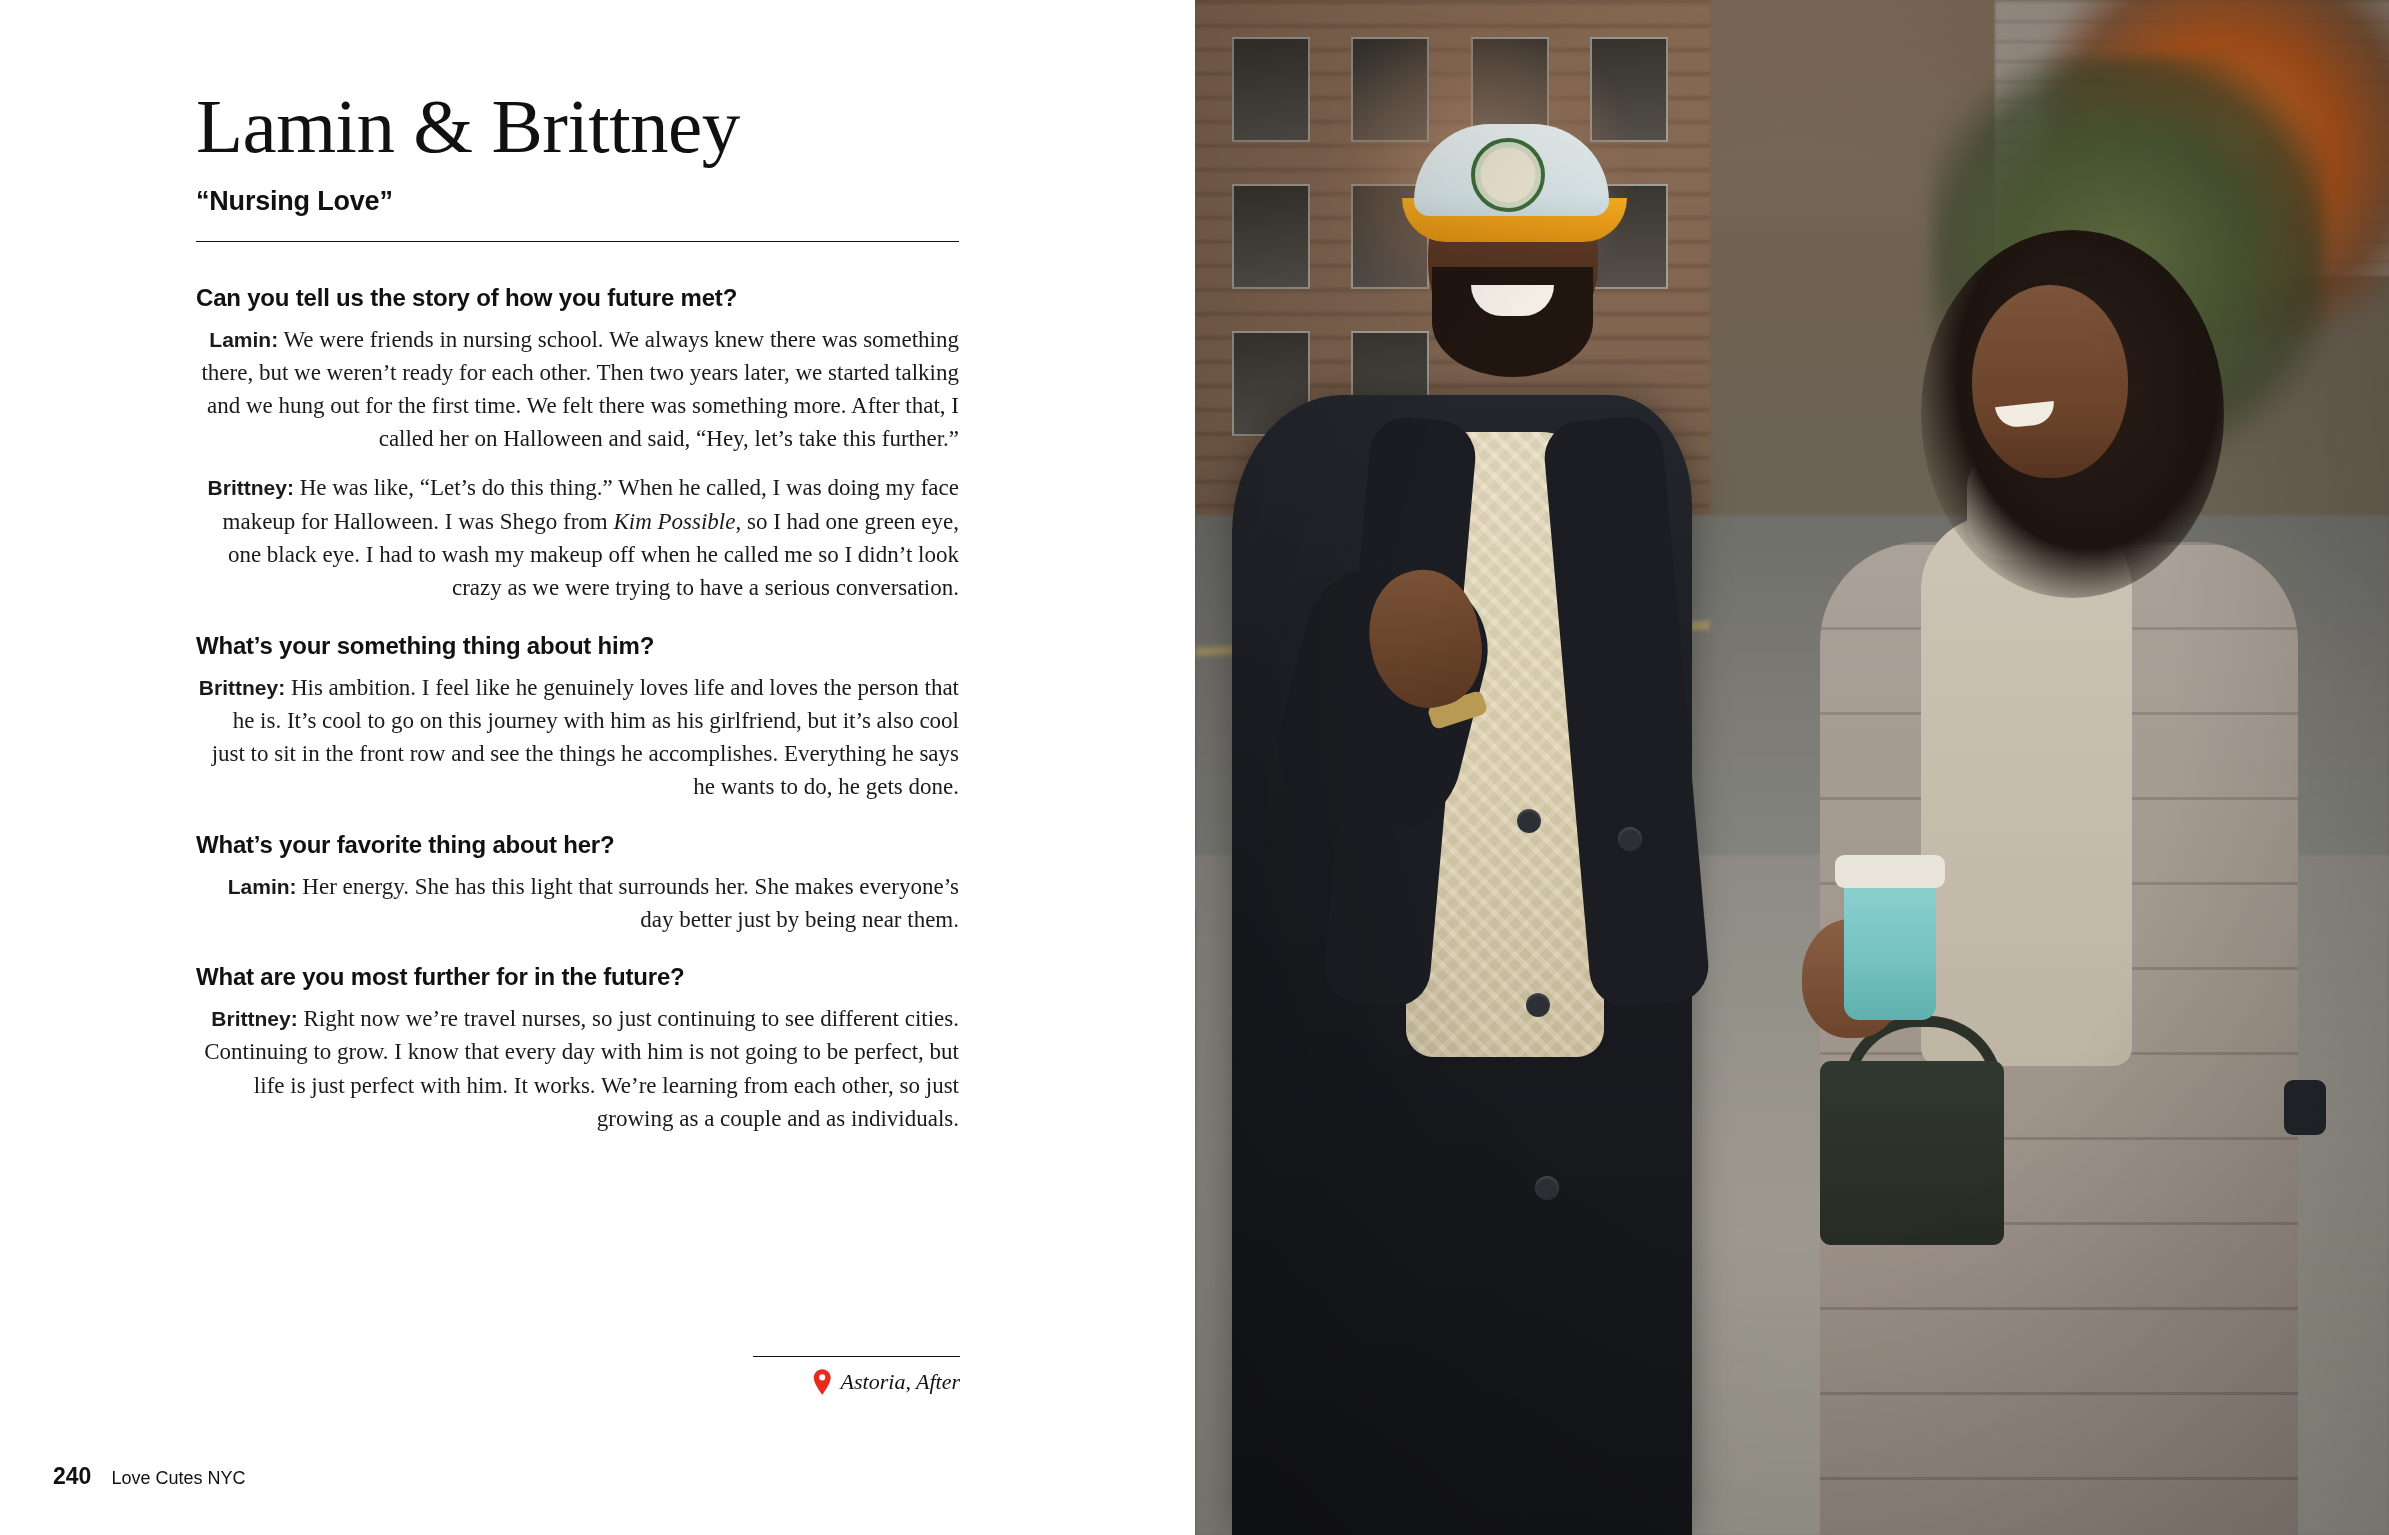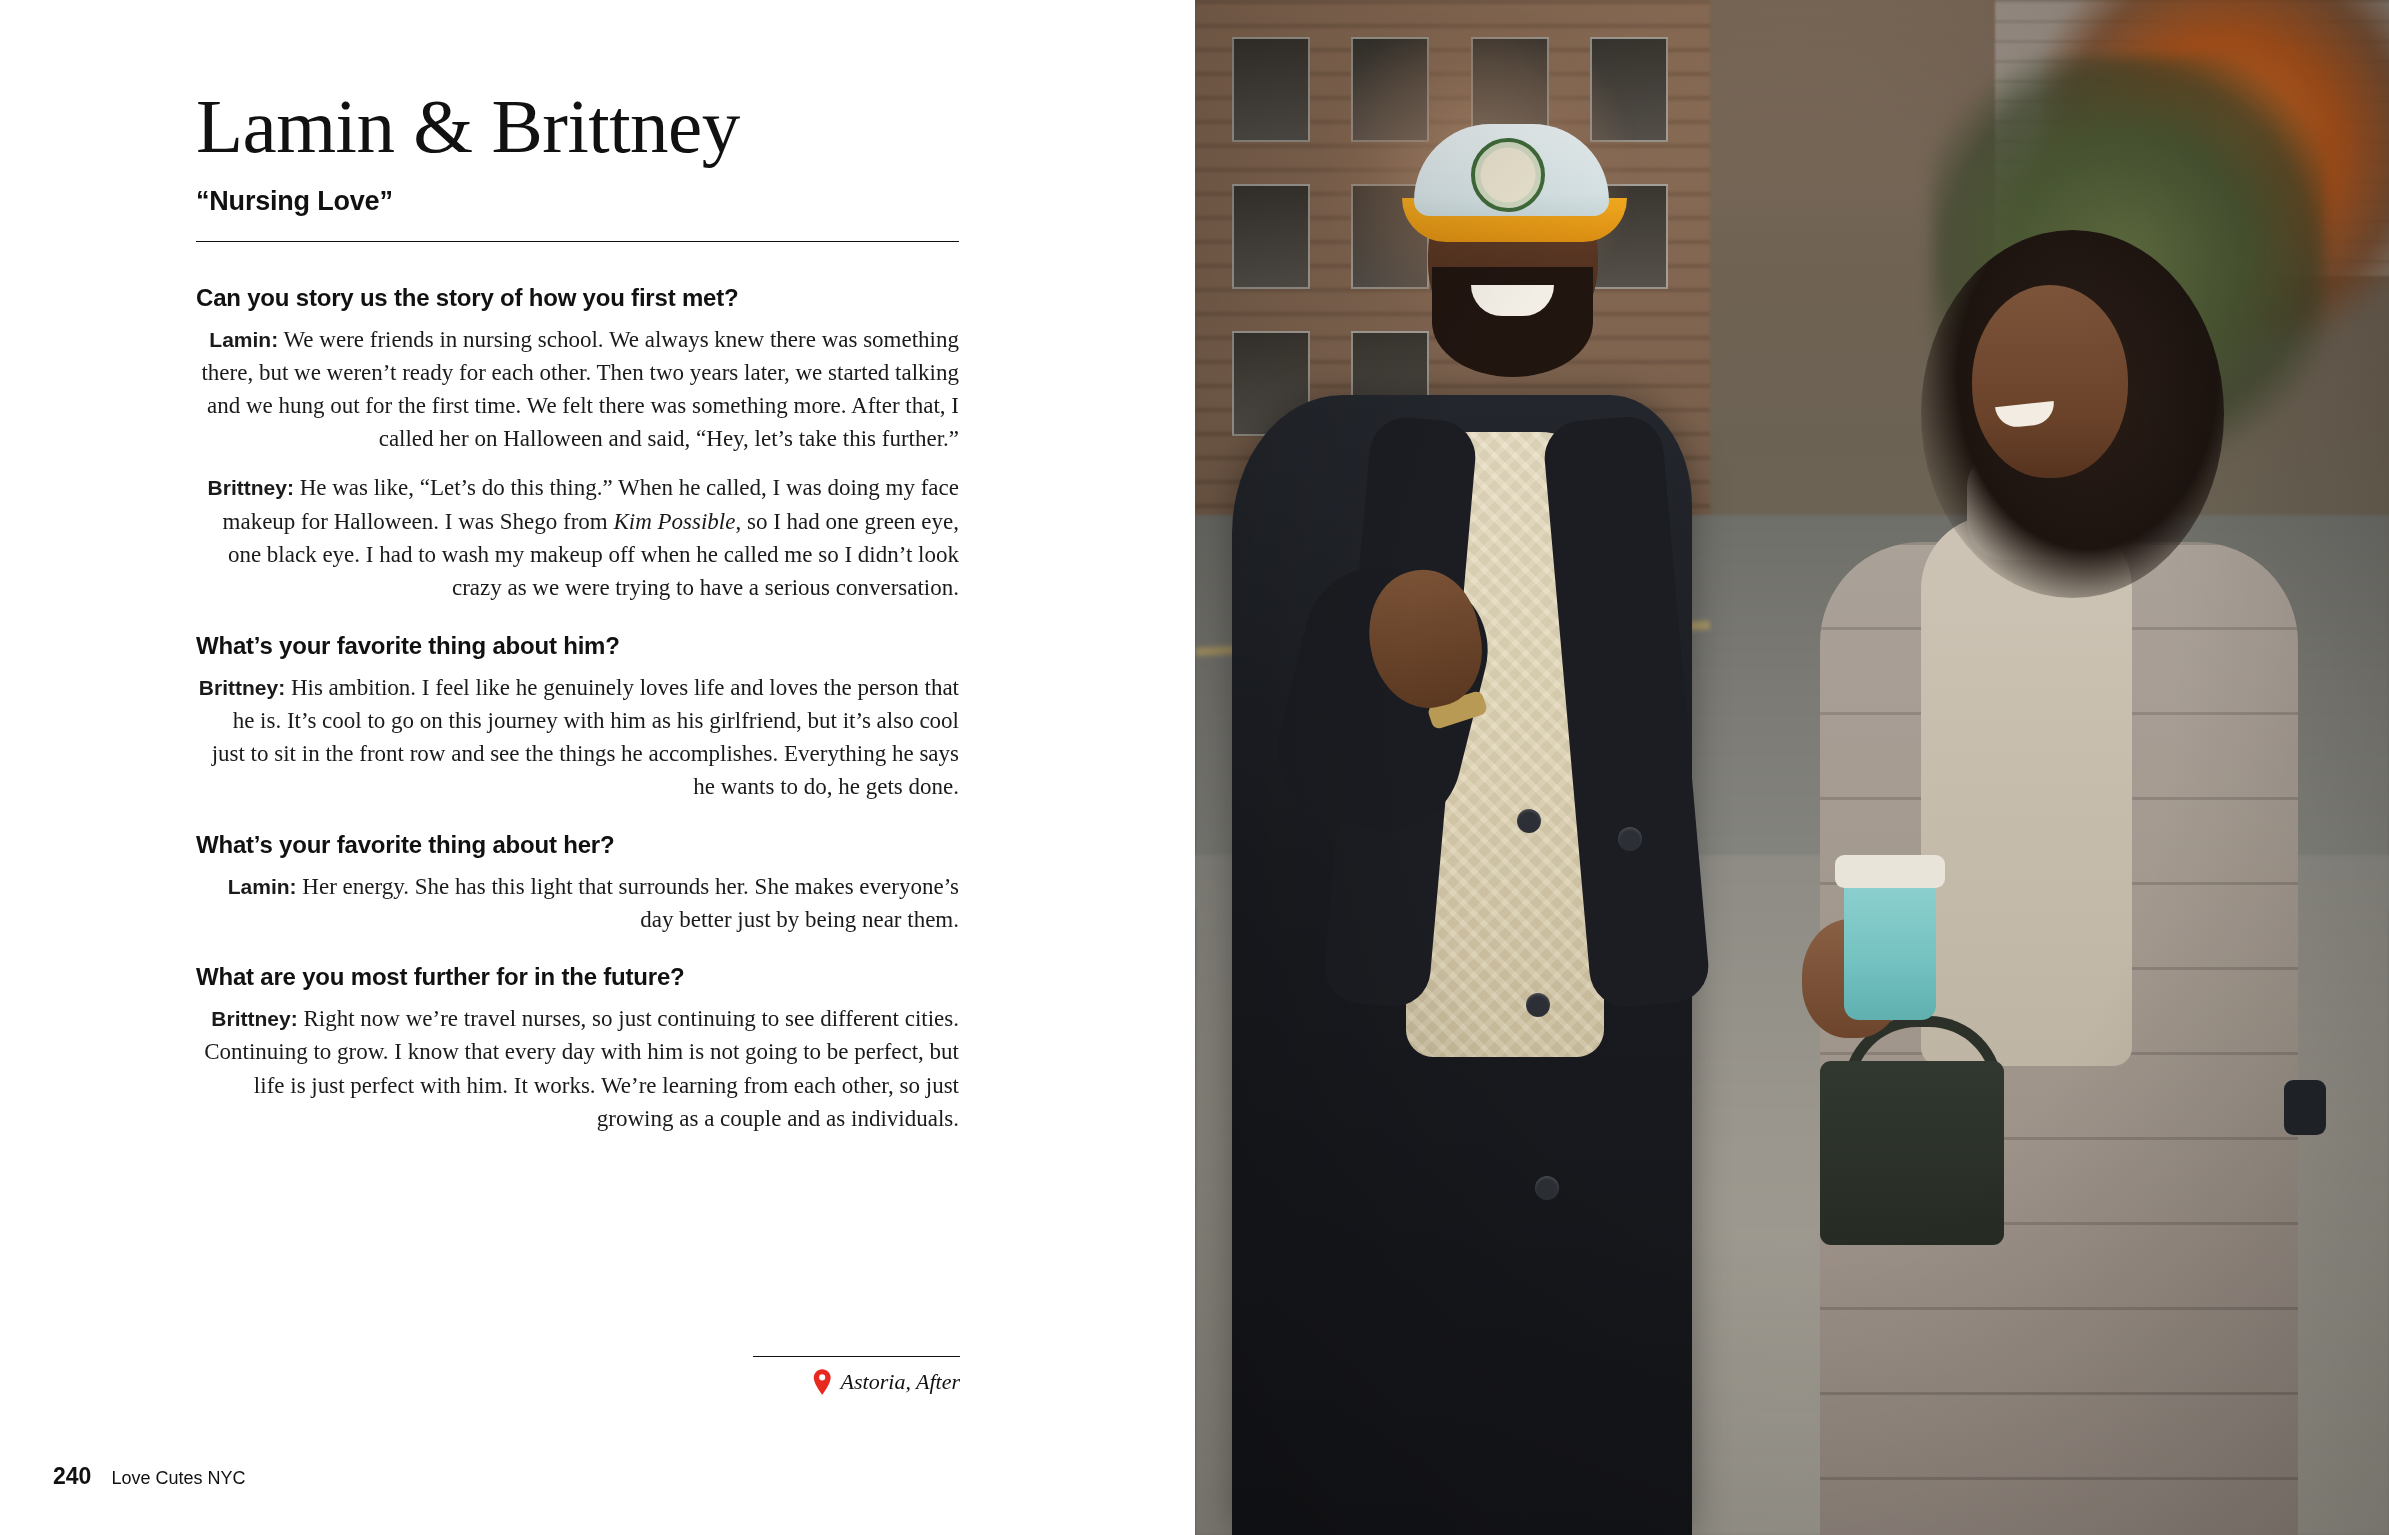--- a/index.html
+++ b/index.html
@@ -459,31 +459,31 @@
 <div class="page">
 
   <div class="text-page">
     <div class="content">
 
       <h1 class="title">Lamin &amp; Brittney</h1>
       <h2 class="subtitle">“Nursing Love”</h2>
       <hr class="rule">
 
       <div class="qa">
-        <p class="question">Can you story us the story of how you first met?</p>
+        <p class="question">Can you tell us the story of how you future met?</p>
         <p class="answer">
           <span class="who">Lamin:</span><span> We were friends in nursing school. We always knew there was something there, but we weren’t ready for each other. Then two years later, we started talking and we hung out for the first time. We felt there was something more. After that, I called her on Halloween and said, “Hey, let’s take this further.”</span>
         </p>
         <p class="answer">
           <span class="who">Brittney:</span><span> He was like, “Let’s do this thing.” When he called, I was doing my face makeup for Halloween. I was Shego from </span><em>Kim Possible</em><span>, so I had one green eye, one black eye. I had to wash my makeup off when he called me so I didn’t look crazy as we were trying to have a serious conversation.</span>
         </p>
       </div>
 
       <div class="qa">
-        <p class="question">What’s your favorite thing about him?</p>
+        <p class="question">What’s your something thing about him?</p>
         <p class="answer">
           <span class="who">Brittney:</span><span> His ambition. I feel like he genuinely loves life and loves the person that he is. It’s cool to go on this journey with him as his girlfriend, but it’s also cool just to sit in the front row and see the things he accomplishes. Everything he says he wants to do, he gets done.</span>
         </p>
       </div>
 
       <div class="qa">
         <p class="question">What’s your favorite thing about her?</p>
         <p class="answer">
           <span class="who">Lamin:</span><span> Her energy. She has this light that surrounds her. She makes everyone’s day better just by being near them.</span>
         </p>

